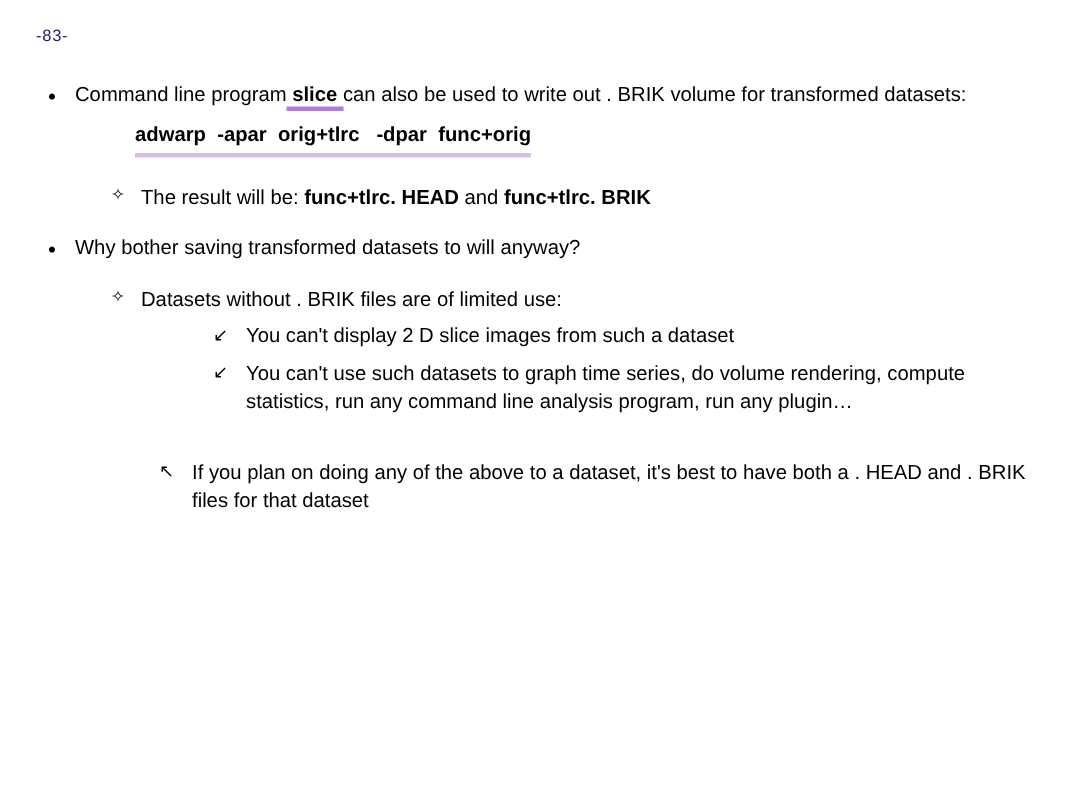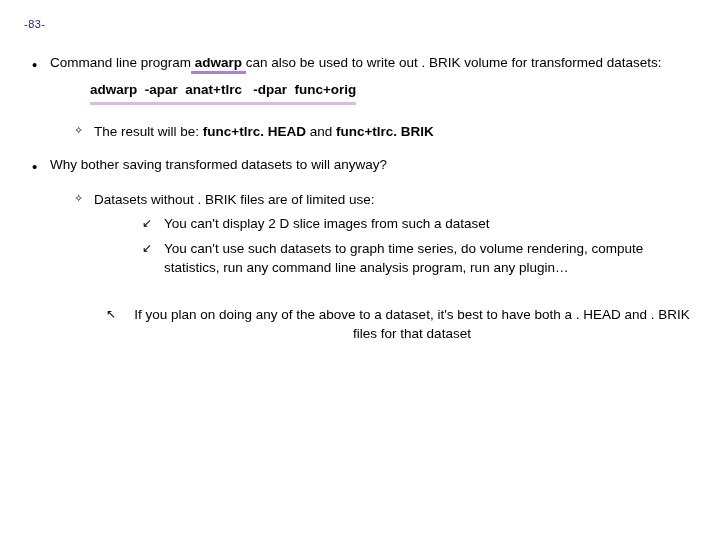--- a/index.html
+++ b/index.html
@@ -93,21 +93,20 @@
     position: absolute;
     left: -22px;
     top: 0;
     font-size: 12px;
     color: #000;
   }
   ul.b4 {
     list-style: none;
     padding-left: 34px;
     margin: 28px 0 0 0;
-    text-align: center;
   }
   ul.b4 > li {
     position: relative;
     font-size: 13.5px;
     line-height: 1.4;
     margin-bottom: 6px;
   }
   ul.b4 > li::before {
     content: "↖";
     position: absolute;
@@ -121,23 +120,23 @@
 </head>
 <body>
 
 <div class="page">
 
   <div class="pgnum">-83-</div>
 
   <ul class="b1">
 
     <li>
-      <span>Command line program</span><span class="adwarp-word"> adwarp </span><span>can also be used to write out . BRIK volume for transformed datasets:</span>
+      <span>Command line program</span><span class="adwarp-word"> slice </span><span>can also be used to write out . BRIK volume for transformed datasets:</span>
       <div>
-        <span class="cmd-block">adwarp  -apar  anat+tlrc   -dpar  func+orig</span>
+        <span class="cmd-block">adwarp  -apar  orig+tlrc   -dpar  func+orig</span>
       </div>
       <ul class="b2">
         <li>
           <span>The result will be: </span><span class="bold">func+tlrc. HEAD</span><span> and </span><span class="bold">func+tlrc. BRIK</span>
         </li>
       </ul>
     </li>
 
     <li>
       <span>Why bother saving transformed datasets to will anyway?</span>

